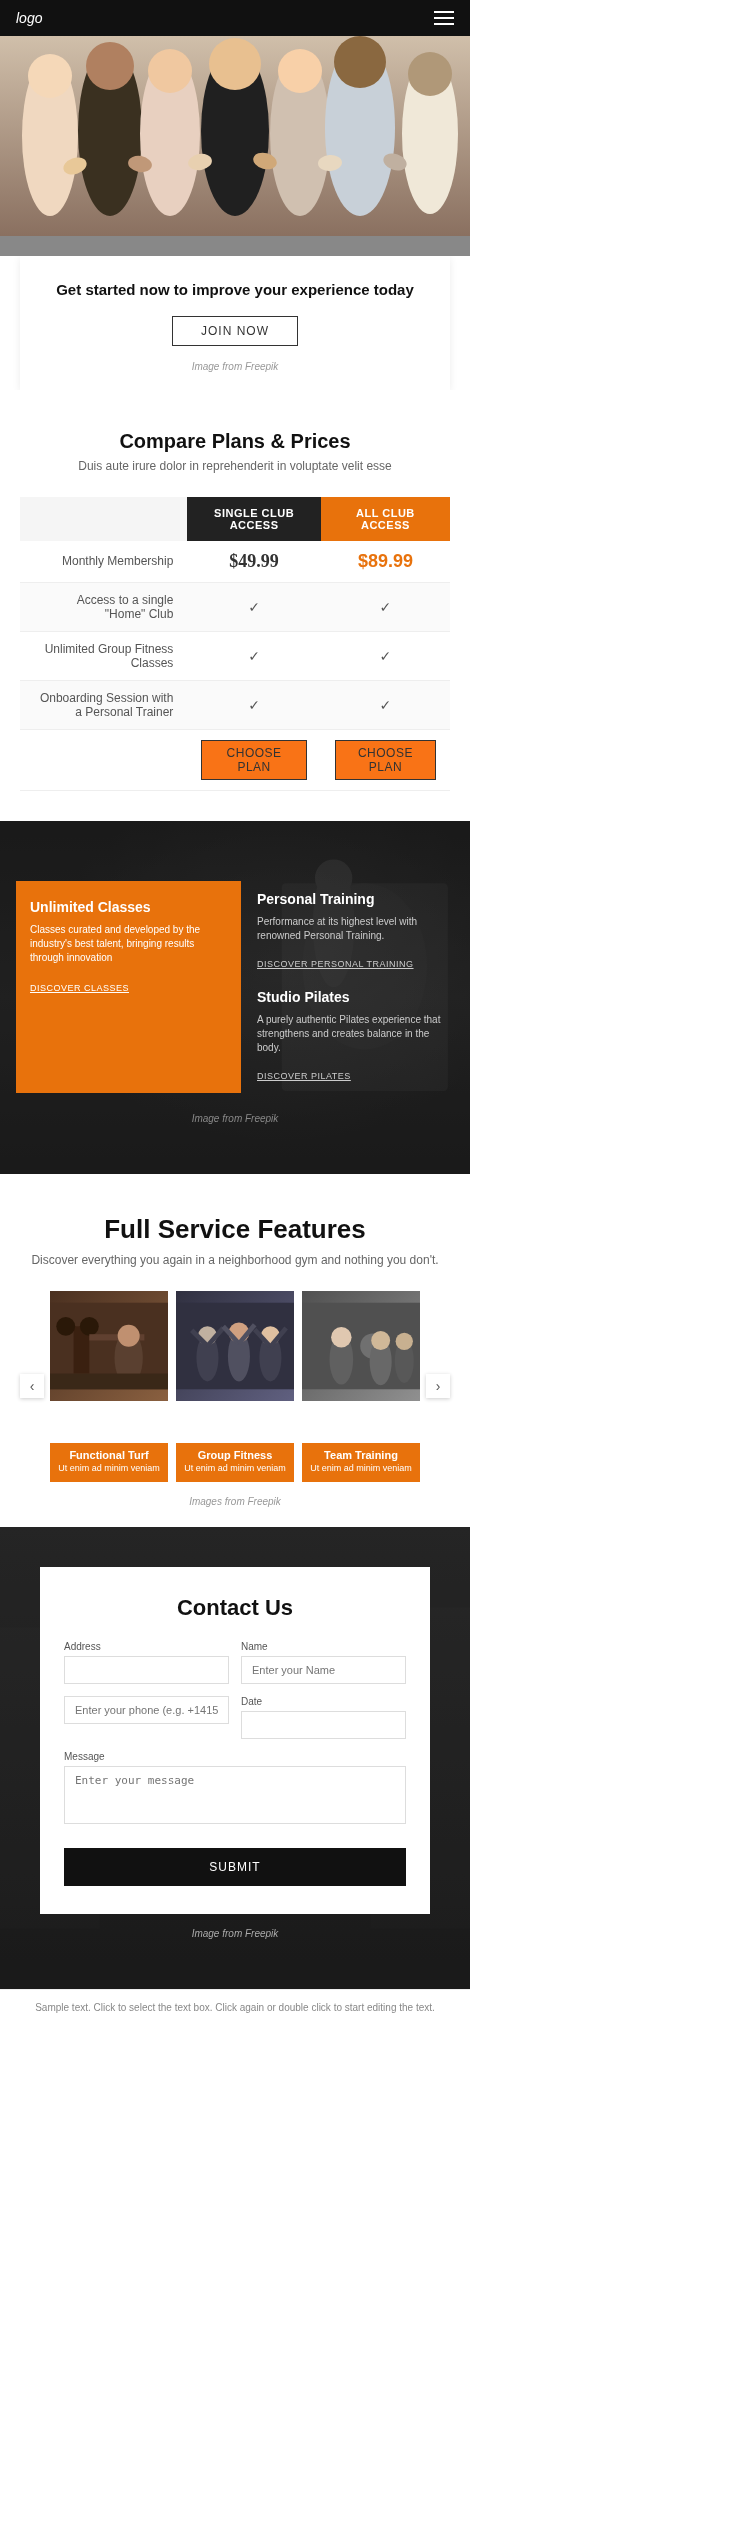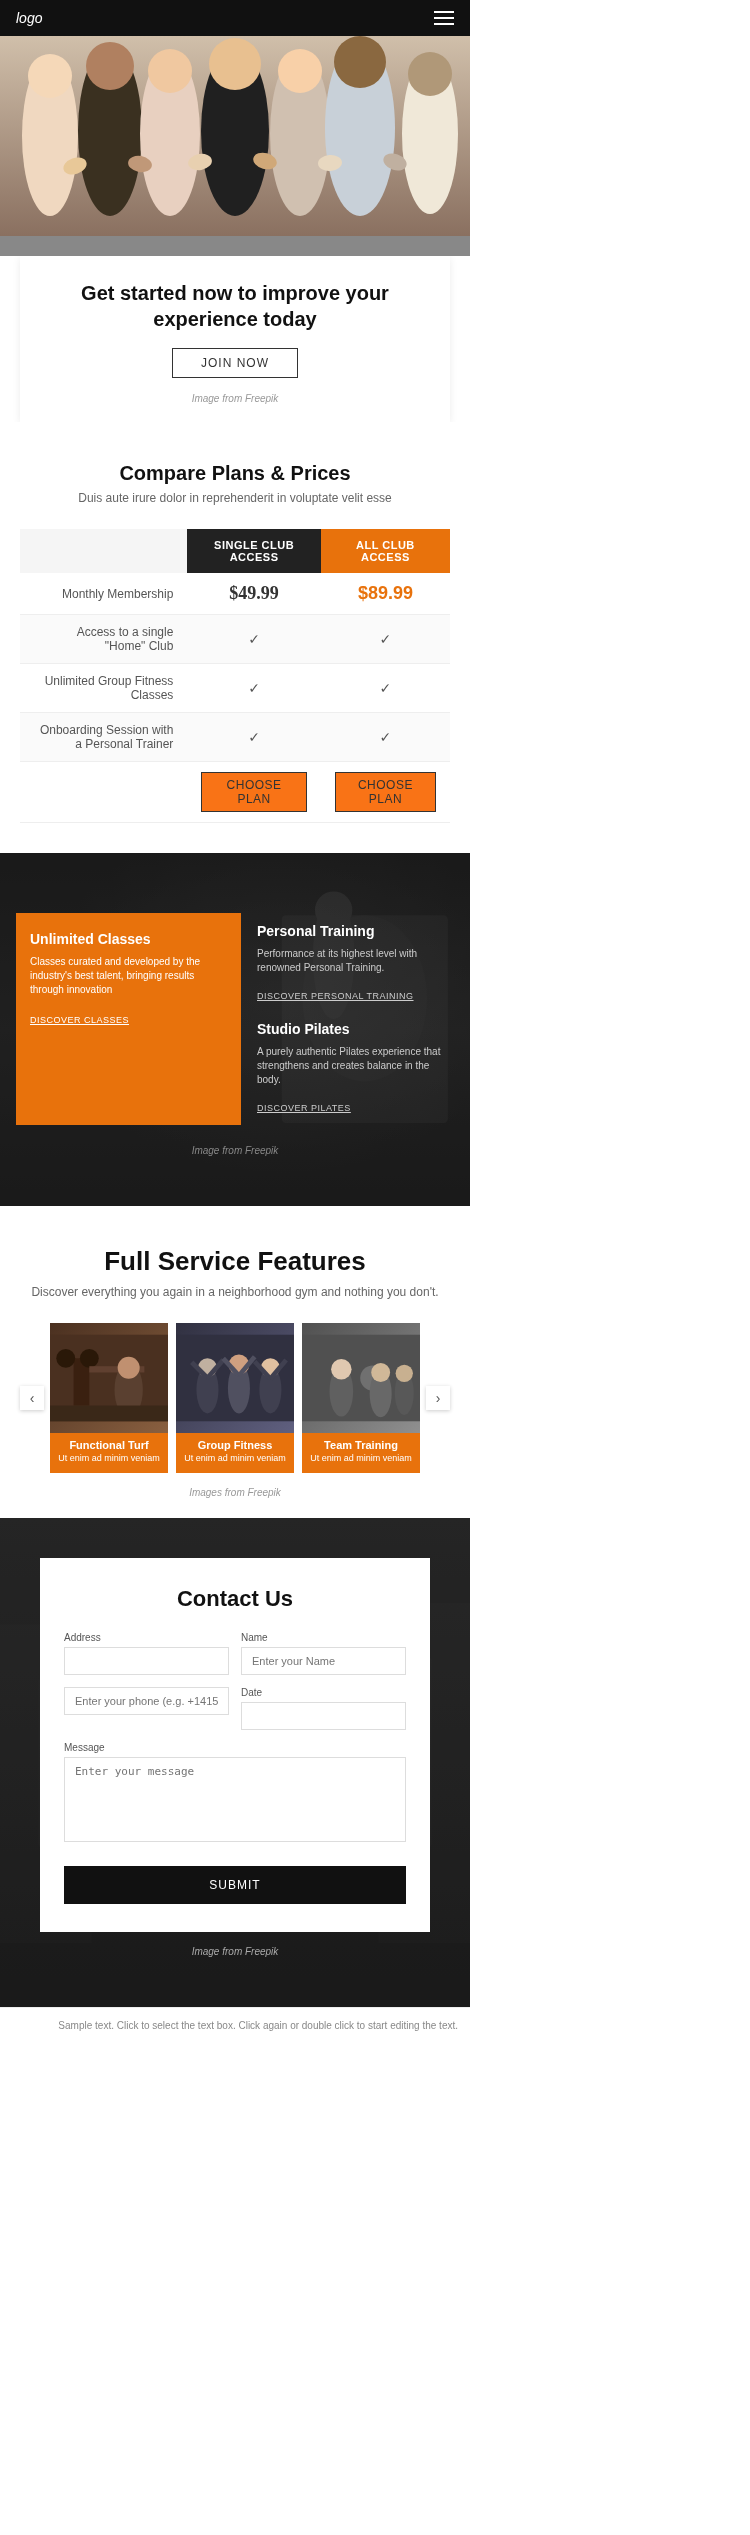--- a/index.html
+++ b/index.html
@@ -28,21 +28,21 @@
 
     
     .hero-card {
       background: #fff;
       margin: 0 20px;
       padding: 24px 20px 16px;
       text-align: center;
       box-shadow: 0 2px 8px rgba(0,0,0,0.08);
     }
     .hero-card h1 {
-      font-size: 20px;
+      font-size: 15px;
       font-weight: 700;
       line-height: 1.3;
       margin-bottom: 16px;
       color: #111;
     }
     .join-btn {
       border: 1.5px solid #333;
       background: #fff;
       padding: 7px 28px;
       font-size: 12px;
@@ -232,20 +232,21 @@
     }
     .carousel-img-1 { background: linear-gradient(135deg, #4a3020, #8a6040); }
     .carousel-img-2 { background: linear-gradient(135deg, #303040, #606080); }
     .carousel-img-3 { background: linear-gradient(135deg, #505050, #909090); }
     .carousel-label {
       background: #e8720c;
       color: #fff;
       padding: 6px 8px 2px;
       font-size: 11px;
       font-weight: 700;
+      margin-top: 42px;
     }
     .carousel-desc {
       background: #e8720c;
       color: #fff;
       padding: 0 8px 8px;
       font-size: 9px;
       line-height: 1.3;
     }
     .features-credit {
       text-align: center;
@@ -298,21 +299,21 @@
       outline: none;
       background: #fff;
     }
     .form-textarea {
       border: 1px solid #ddd;
       padding: 7px 10px;
       font-size: 11px;
       color: #aaa;
       outline: none;
       background: #fff;
-      height: 85px;
+      height: 58px;
       resize: none;
       width: 100%;
     }
     .form-group-full {
       margin-bottom: 12px;
     }
     .form-group-full label {
       font-size: 10px;
       color: #555;
       margin-bottom: 4px;
@@ -336,21 +337,21 @@
       font-size: 10px;
       color: #aaa;
       font-style: italic;
       margin-top: 14px;
       padding-bottom: 10px;
     }
 
     
     .bottom-note {
       background: #fff;
-      text-align: right;
+      text-align: center;
       padding: 12px;
       font-size: 10px;
       color: #888;
       border-top: 1px solid #eee;
     }
 
     
     .hero-sim {
       width: 100%;
       height: 200px;

